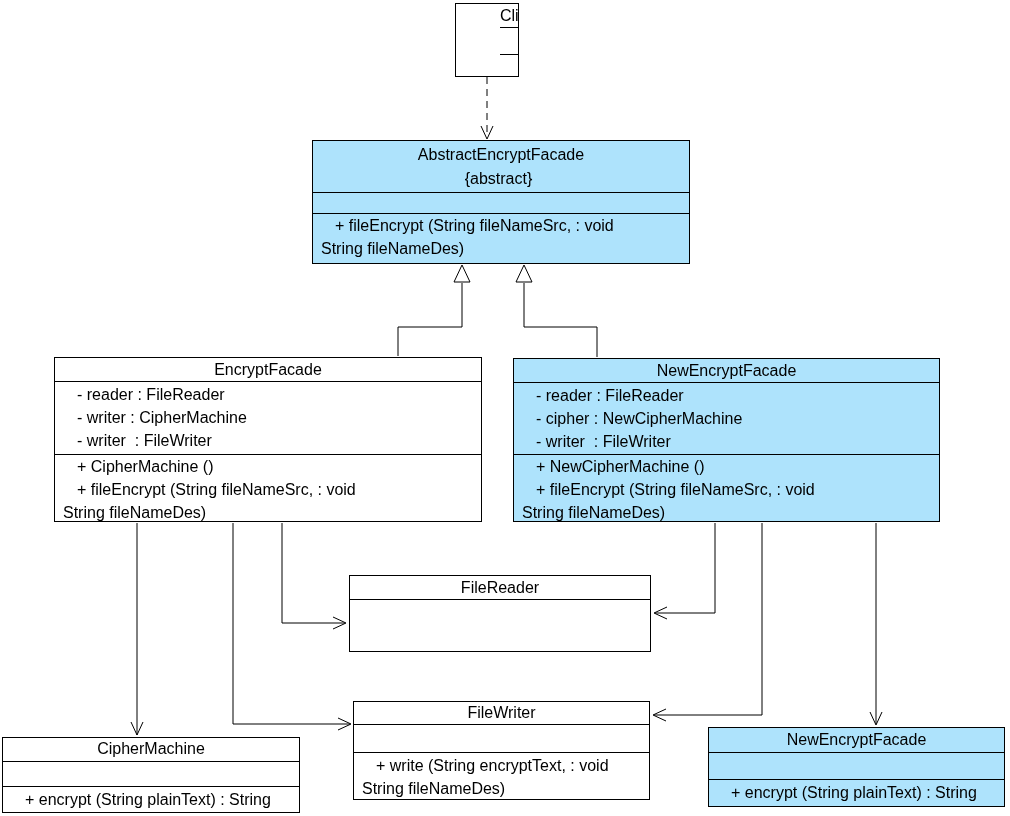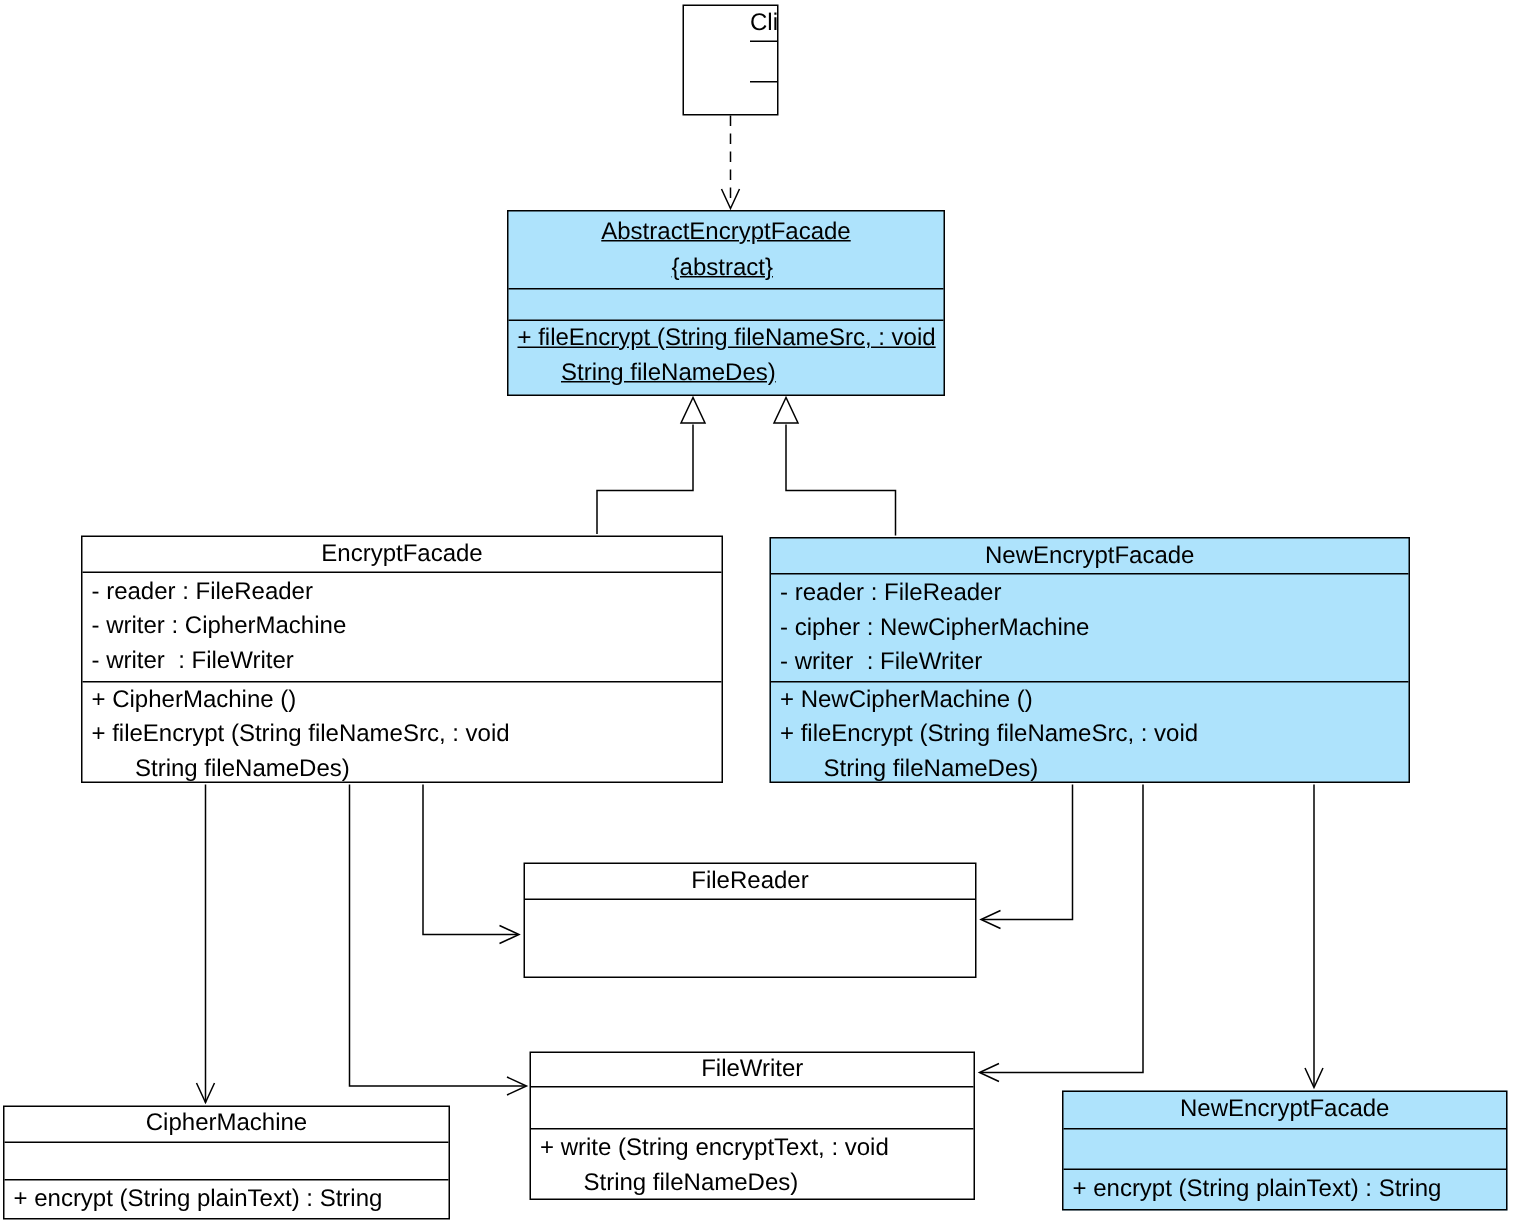--- a/index.html
+++ b/index.html
@@ -34,25 +34,25 @@
     box-sizing: border-box;
     flex-shrink: 0;
     overflow: hidden;
   }
   .comp + .comp { border-top: 1px solid #000; }
   .comp:last-child { flex-grow: 1; }
   .title-c { text-align: center; }
   .cls-name { text-align: center; white-space: pre; }
   .stereotype { padding-right: 5px; white-space: pre; }
   .member {
-    padding-left: 6px;
+    padding-left: 22px;
     line-height: 23px;
     white-space: pre;
   }
-  .member.cont { padding-left: 35px; }
+  .member.cont { padding-left: 8px; }
 </style>
 </head>
 <body>
 
 <div class="canvas">
 
   <svg class="connectors" width="1010" height="816" viewBox="0 0 1010 816">
     <g fill="none" stroke="#000" stroke-width="1">
       <path d="M487,77 V137" stroke-dasharray="7,5"></path>
       <polyline points="481,126 487,139 493,126"></polyline>
@@ -92,21 +92,21 @@
   </svg>
 
   <div class="uml-class" style="left:455px; top:3px; width:64px; height:74px;padding-left:44px;">
     <div class="comp title-c" style="height:23px;">
       <div class="cls-name" style="line-height:23px;">Client</div>
     </div>
     <div class="comp" style="height:27px;"></div>
     <div class="comp"></div>
   </div>
 
-  <div class="uml-class blue" style="left:338px; top:140px; width:292px; height:124px;text-decoration:underline;">
+  <div class="uml-class blue" style="left:312px; top:140px; width:378px; height:124px;">
     <div class="comp title-c" style="height:51px;">
       <div class="cls-name" style="line-height:27px;">AbstractEncryptFacade</div>
       <div class="stereotype" style="line-height:21px;">{abstract}</div>
     </div>
     <div class="comp" style="height:21px;"></div>
     <div class="comp">
       <div class="member">+ fileEncrypt (String fileNameSrc, : void</div>
       <div class="member cont">String fileNameDes)</div>
     </div>
   </div>

